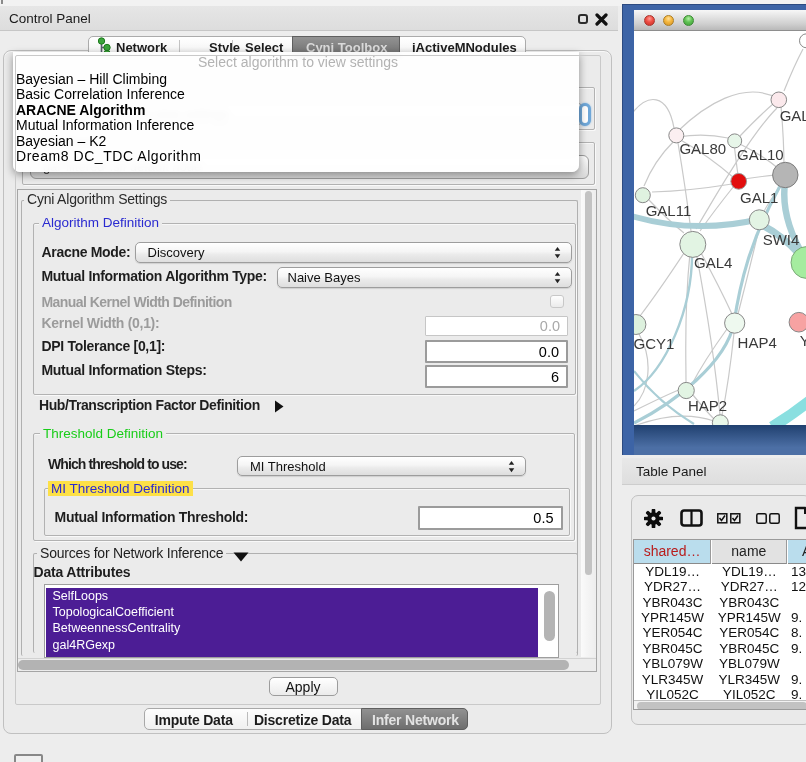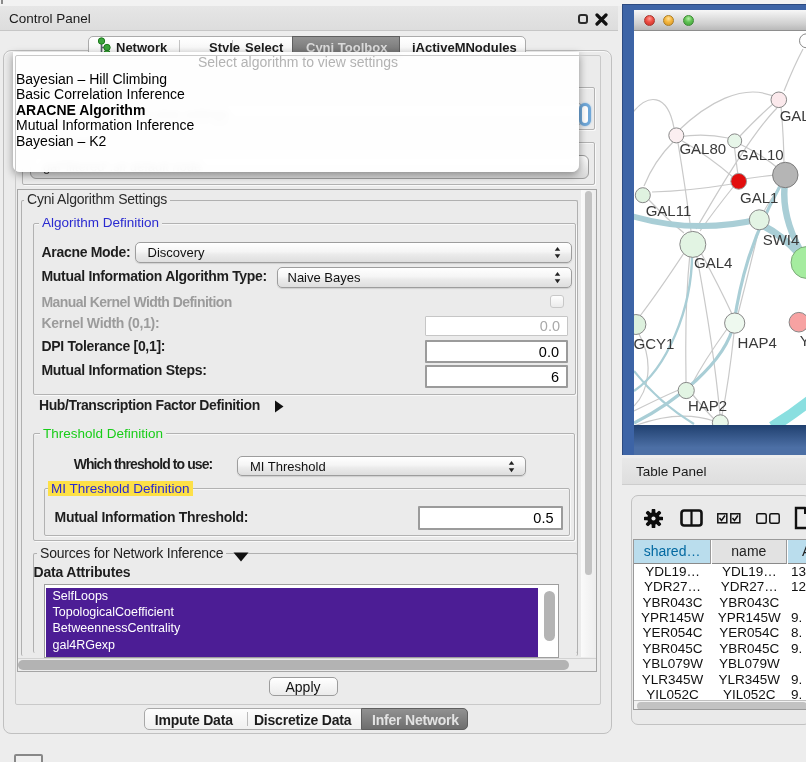--- a/index.html
+++ b/index.html
@@ -51,21 +51,21 @@
 <div class="abs btitle" style="left:29px;top:80.5px;color:#2b2b2b;background:#ebebeb;">Inference Algorithm</div>
 <div class="abs btitle" style="left:29px;top:135.5px;color:#2b2b2b;background:#ebebeb;">Table Data</div>
 <div class="abs" style="left:30px;top:103px;width:553px;height:22px;border:1px solid #9d9d9d;border-radius:5px;background:linear-gradient(#ffffff,#e2e2e2);"></div>
 <div class="abs" style="left:43px;top:106px;font-size:13px;color:#444;">Select algorithm to view settings</div>
 <div class="abs" style="left:30px;top:155px;width:559px;height:24px;border:1px solid #9d9d9d;border-radius:6px;background:linear-gradient(#fdfdfd,#d8d8d8);"></div>
 <div class="abs" style="left:43px;top:159px;font-size:13px;color:#333;">gal*filtered*.sif default node</div>
 <div class="abs" style="left:578.5px;top:102.5px;width:12px;height:23px;border:3px solid #6fa7d8;border-radius:6px;background:#fff;box-shadow:0 0 2px #86b8e2;"></div>
 
 <div class="abs" style="left:13px;top:52px;width:566px;height:120px;background:rgba(255,255,255,0.948);backdrop-filter:blur(3px);border-radius:0 0 7px 7px;box-shadow:0 3px 9px rgba(0,0,0,0.4);"></div>
 <div class="abs" style="left:198px;top:53.5px;font-size:14px;letter-spacing:0px;color:#b3b3b3;">Select algorithm to view settings</div>
-<div class="abs" style="left:16px;top:71.6px;font-size:14px;letter-spacing:0px;color:#000;line-height:15.5px;">Bayesian – Hill Climbing<br>Basic Correlation Inference<br><b>ARACNE Algorithm</b><br>Mutual Information Inference<br>Bayesian – K2<br></div>
+<div class="abs" style="left:16px;top:71.6px;font-size:14px;letter-spacing:0px;color:#000;line-height:15.5px;">Bayesian – Hill Climbing<br>Basic Correlation Inference<br><b>ARACNE Algorithm</b><br>Mutual Information Inference<br>Bayesian – K2<br><span style="letter-spacing:0.55px">Dream8 DC_TDC Algorithm</span></div>
 
 <div class="abs" style="left:14.5px;top:55px;width:586px;height:650px;border:1px solid #c9c9c9;border-radius:2px;"></div>
 
 <div class="abs" style="left:17.2px;top:189px;width:580px;height:483px;border:1px solid #a5a5a5;"></div>
 
 <div class="abs" style="left:581px;top:190px;width:15px;height:467px;background:linear-gradient(to right,#fafafa,#ededed);"></div>
 <div class="abs" style="left:584.5px;top:191px;width:7.5px;height:384px;background:#c3c3c3;border-radius:4px;"></div>
 
 <div class="abs" style="left:18.2px;top:658px;width:578px;height:13px;background:#ececec;border-top:1px solid #d2d2d2;"></div>
 <div class="abs" style="left:18px;top:660px;width:551px;height:10px;background:#b3b3b3;border-radius:5px;"></div>
@@ -107,21 +107,21 @@
     <span class="v" style="top:2px;">6</span>
   </div>
 
 <div class="abs lbl" style="left:39px;top:396.6px;letter-spacing:-0.4px;">Hub/Transcription Factor Definition</div>
 <svg class="abs" style="left:274px;top:400px;" width="10" height="13" viewBox="0 0 10 13">
     <path d="M1 0.5 L9.5 6.5 L1 12.5 Z" fill="#111"></path>
   </svg>
 
 <div class="abs etch" style="left:33px;top:433px;width:541.5px;height:107.5px;"></div>
 <div class="abs btitle" style="left:40px;top:425.5px;color:#19cd19;background:#ebebeb;font-size:13.5px;line-height:15px;">Threshold Definition</div>
-<div class="abs lbl" style="left:66px;top:456.3px;width:154px;text-align:center;letter-spacing:-0.9px;">Which threshold to use:</div>
+<div class="abs lbl" style="left:48px;top:456.3px;width:154px;text-align:left;letter-spacing:-0.9px;">Which threshold to use:</div>
 <div class="combo" style="left:237px;top:456px;width:289px;height:20px;">
     <span class="ctext" style="left:12px;">MI Threshold</span>
   <svg class="carr" viewBox="0 0 8 14">
       <path d="M4 0 L7.2 4.4 L0.8 4.4 Z" fill="#222"></path>
       <path d="M4 13 L7.2 8.6 L0.8 8.6 Z" fill="#222"></path>
     </svg>
 </div>
 
 <div class="abs etch" style="left:43.5px;top:488px;width:526.5px;height:48px;"></div>
 <div class="abs btitle" style="left:48px;top:480.5px;color:#2a2ad0;background:#fde047;font-size:13.5px;line-height:15px;">MI Threshold Definition</div>
@@ -269,21 +269,21 @@
 <svg class="abs" style="left:756px;top:513px;" width="24" height="11" viewBox="0 0 24 11">
   <rect x="0.8" y="0.8" width="9.4" height="9.4" rx="1.5" fill="none" stroke="#111" stroke-width="1.5"></rect>
   <rect x="13.8" y="0.8" width="9.4" height="9.4" rx="1.5" fill="none" stroke="#111" stroke-width="1.5"></rect>
 </svg>
 <svg class="abs" style="left:794px;top:506px;" width="18" height="24" viewBox="0 0 18 24">
   <path d="M2 2 L11 2 L16 7 L16 22 L2 22 Z" fill="none" stroke="#111" stroke-width="2.4"></path>
   <path d="M11 2 L11 7 L16 7" fill="none" stroke="#111" stroke-width="2"></path>
 </svg>
 
 <div class="abs" style="left:633.4px;top:539px;width:173px;height:171px;background:#fff;border:1px solid #9a9a9a;border-right:none;overflow:hidden;">
-  <div class="abs" style="left:0;top:0;width:76.3px;height:23.7px;background:#badded;border-right:1px solid #9a9a9a;border-bottom:1px solid #8a8a8a;text-align:center;font-size:14px;color:#0369a1;line-height:23px;">shared…</div>
+  <div class="abs" style="left:0;top:0;width:76.3px;height:23.7px;background:#badded;border-right:1px solid #9a9a9a;border-bottom:1px solid #8a8a8a;text-align:center;font-size:14px;color:#b91c1c;line-height:23px;">shared…</div>
   <div class="abs" style="left:77.3px;top:0;width:75.3px;height:23.7px;background:#e2e2e2;border-right:1px solid #9a9a9a;border-bottom:1px solid #8a8a8a;text-align:center;font-size:14px;color:#222;line-height:23px;">name</div>
   <div class="abs" style="left:153.6px;top:0;width:22px;height:23.7px;background:#badded;border-bottom:1px solid #8a8a8a;font-size:14px;color:#222;line-height:23px;"><span style="margin-left:14px;">A</span></div>
   <div class="abs" style="left:0;top:23.7px;width:76.3px;text-align:center;font-size:13.5px;color:#111;line-height:15.4px;">YDL19…<br>YDR27…<br>YBR043C<br>YPR145W<br>YER054C<br>YBR045C<br>YBL079W<br>YLR345W<br>YIL052C</div>
   <div class="abs" style="left:77.3px;top:23.7px;width:75.3px;text-align:center;font-size:13.5px;color:#111;line-height:15.4px;">YDL19…<br>YDR27…<br>YBR043C<br>YPR145W<br>YER054C<br>YBR045C<br>YBL079W<br>YLR345W<br>YIL052C</div>
   <div class="abs" style="left:156.6px;top:23.7px;width:20px;font-size:13.5px;color:#111;line-height:15.4px;">13<br>12<br>&nbsp;<br>9.<br>8.<br>9.<br>&nbsp;<br>9.<br>9.</div>
   <div class="abs" style="left:0;top:160px;width:173px;height:11px;background:#f2f2f2;border-top:1px solid #c0c0c0;"></div>
   <div class="abs" style="left:3px;top:161.5px;width:170px;height:8px;background:#c2c2c2;border-radius:4px;"></div>
 </div>
 
 </body></html>

